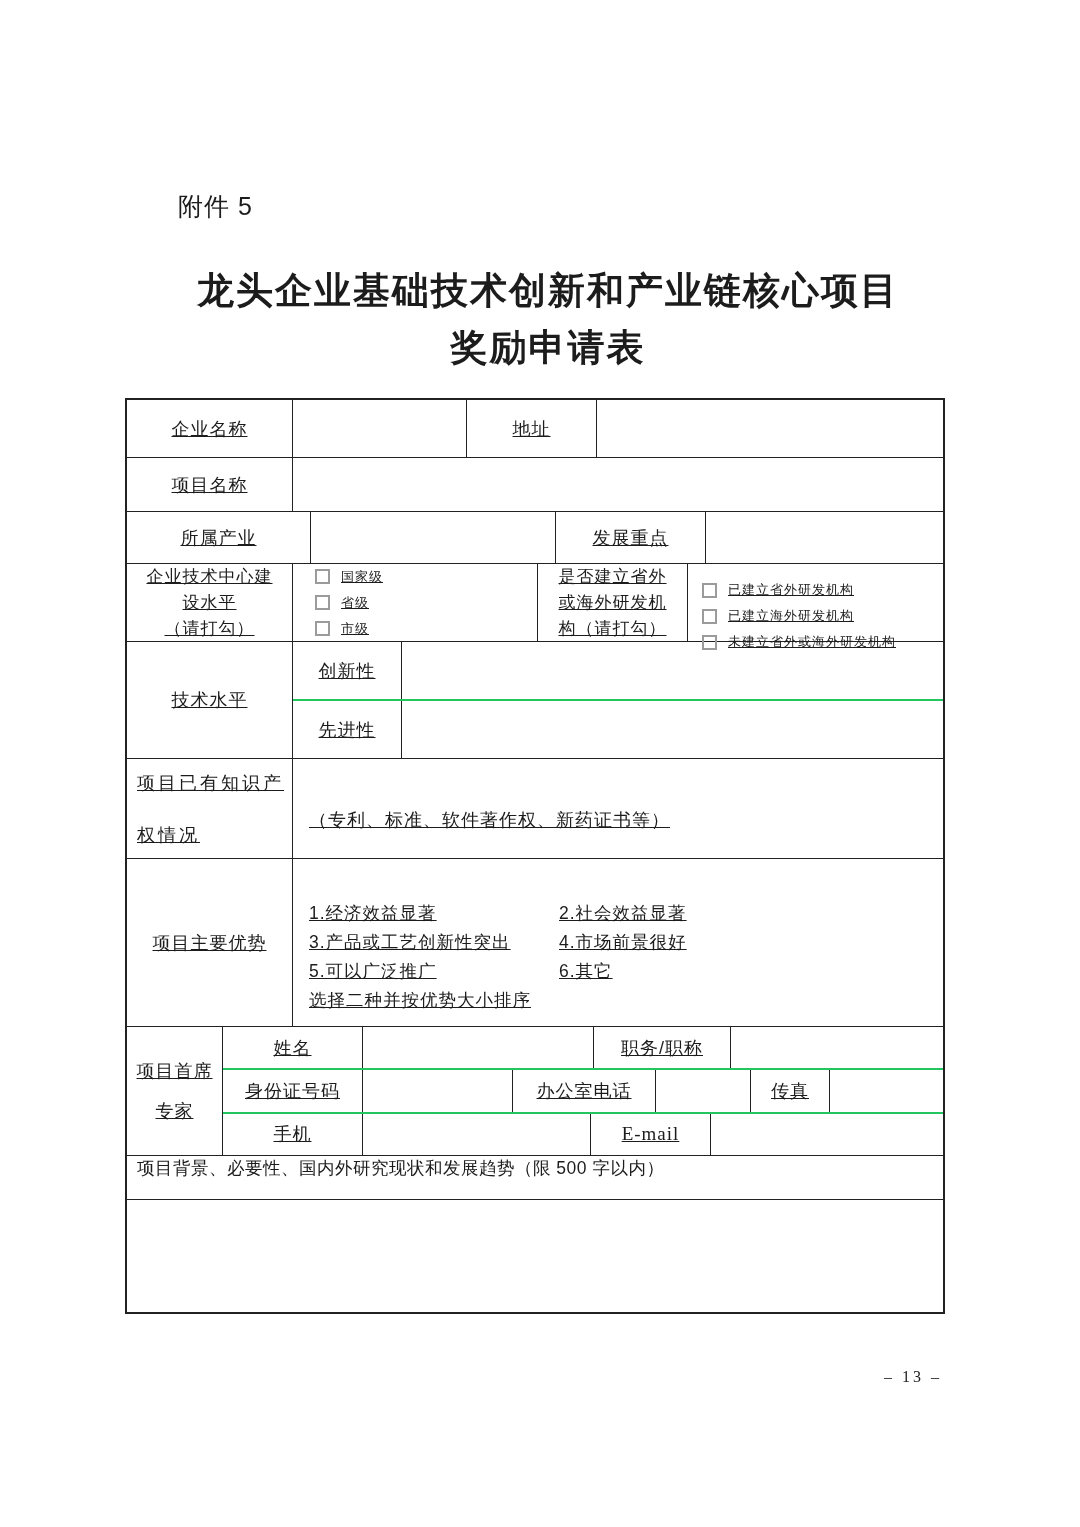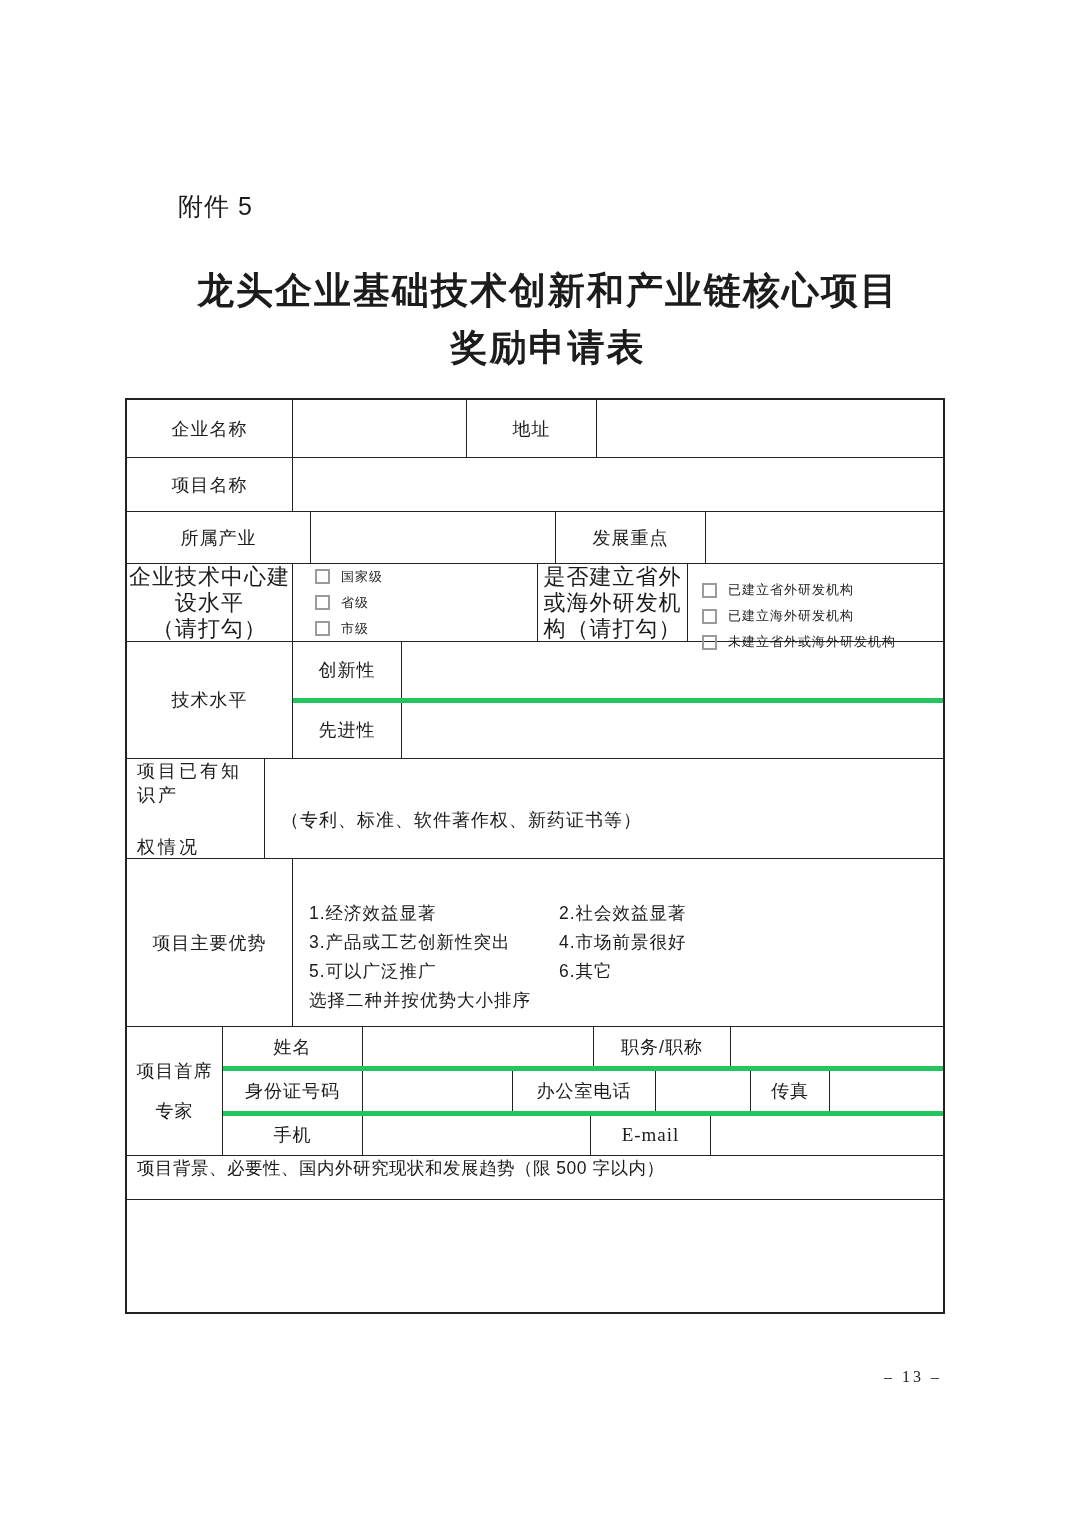--- a/index.html
+++ b/index.html
@@ -19,38 +19,39 @@
   .ftable{
     position:absolute;left:125px;top:398px;width:820px;
     border:2px solid #222;box-sizing:border-box;font-size:18px;
   }
   .frow{display:flex;border-bottom:1px solid #222;box-sizing:border-box;}
   .frow:last-child{border-bottom:none;}
   .cell{
     border-right:1px solid #222;box-sizing:border-box;flex-shrink:0;
     display:flex;align-items:center;justify-content:center;text-align:center;
     letter-spacing:1px;
+    text-decoration:underline;
   }
   .cell.grow{flex:1 1 auto;border-right:none;margin-top:27px;}
   .stack{flex:1 1 auto;display:flex;flex-direction:column;min-width:0;}
-  .subrow{display:flex;border-bottom:5px solid #22c55e;box-sizing:border-box;flex:1;}
+  .subrow{display:flex;border-bottom:2px solid #22c55e;box-sizing:border-box;flex:1;}
   .subrow:last-child{border-bottom:none;}
   
   .optcol{
     flex-direction:column;align-items:flex-start;justify-content:center;
     font-size:13px;line-height:26px;text-align:left;
   }
   .opt{display:flex;align-items:center;white-space:nowrap;}
   .cb{
     width:11px;height:11px;border:2px solid #9b9b9b;display:inline-block;
     margin:0 11px 0 0;flex-shrink:0;
   }
   .pad-l22{padding-left:22px;}
   .pad-l14{padding-left:14px;}
-  .mlabel{flex-direction:column;font-size:22px;line-height:26px;}
+  .mlabel{flex-direction:column;font-size:17px;line-height:26px;}
   
   .iplabel{
     flex-direction:column;align-items:flex-start;justify-content:center;
     text-align:left;padding:6px 6px 6px 10px;gap:28px;letter-spacing:3px;
   }
   .iphint{
     align-items:flex-start;justify-content:flex-start;text-align:left;
     padding:22px 19px 0 16px;letter-spacing:1px;
   }
   
@@ -150,21 +151,21 @@
         <div class="cell grow"></div>
       </div>
       <div class="subrow">
         <div class="cell" style="width:109px">先进性</div>
         <div class="cell grow"></div>
       </div>
     </div>
   </div>
 
   <div class="frow" style="height:100px">
-    <div class="cell iplabel" style="width:138px">
+    <div class="cell iplabel" style="width:166px">
       <div>项目已有知识产</div>
       <div>权情况</div>
     </div>
     <div class="cell grow iphint">
       <span>（专利、标准、软件著作权、新药证书等）</span>
     </div>
   </div>
 
   <div class="frow" style="height:168px">
     <div class="cell" style="width:166px">项目主要优势</div>

